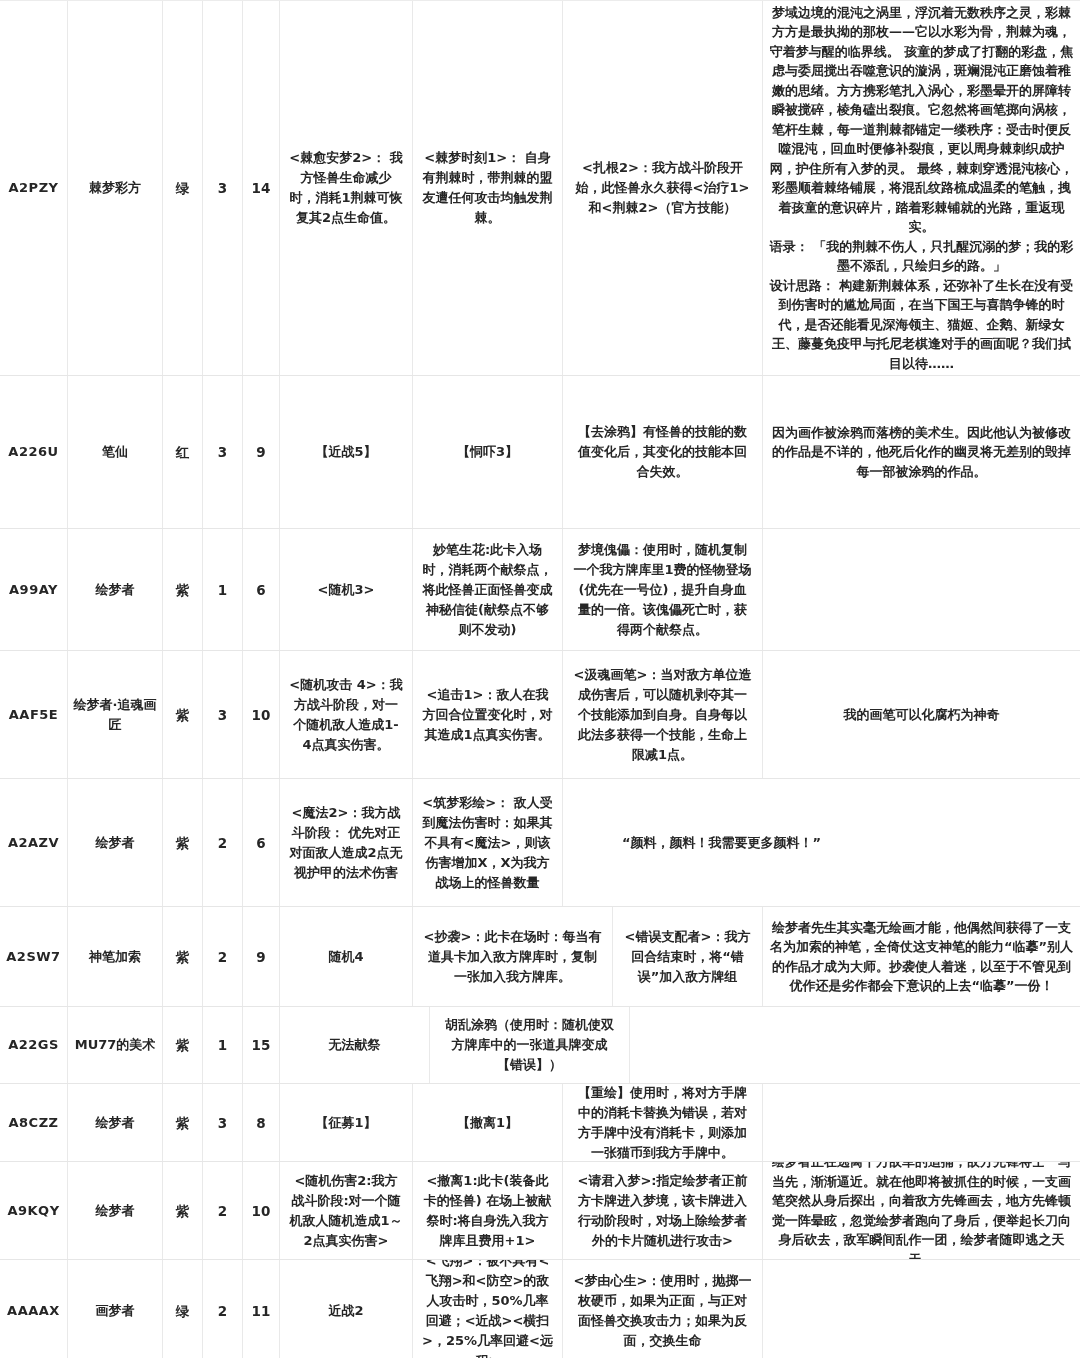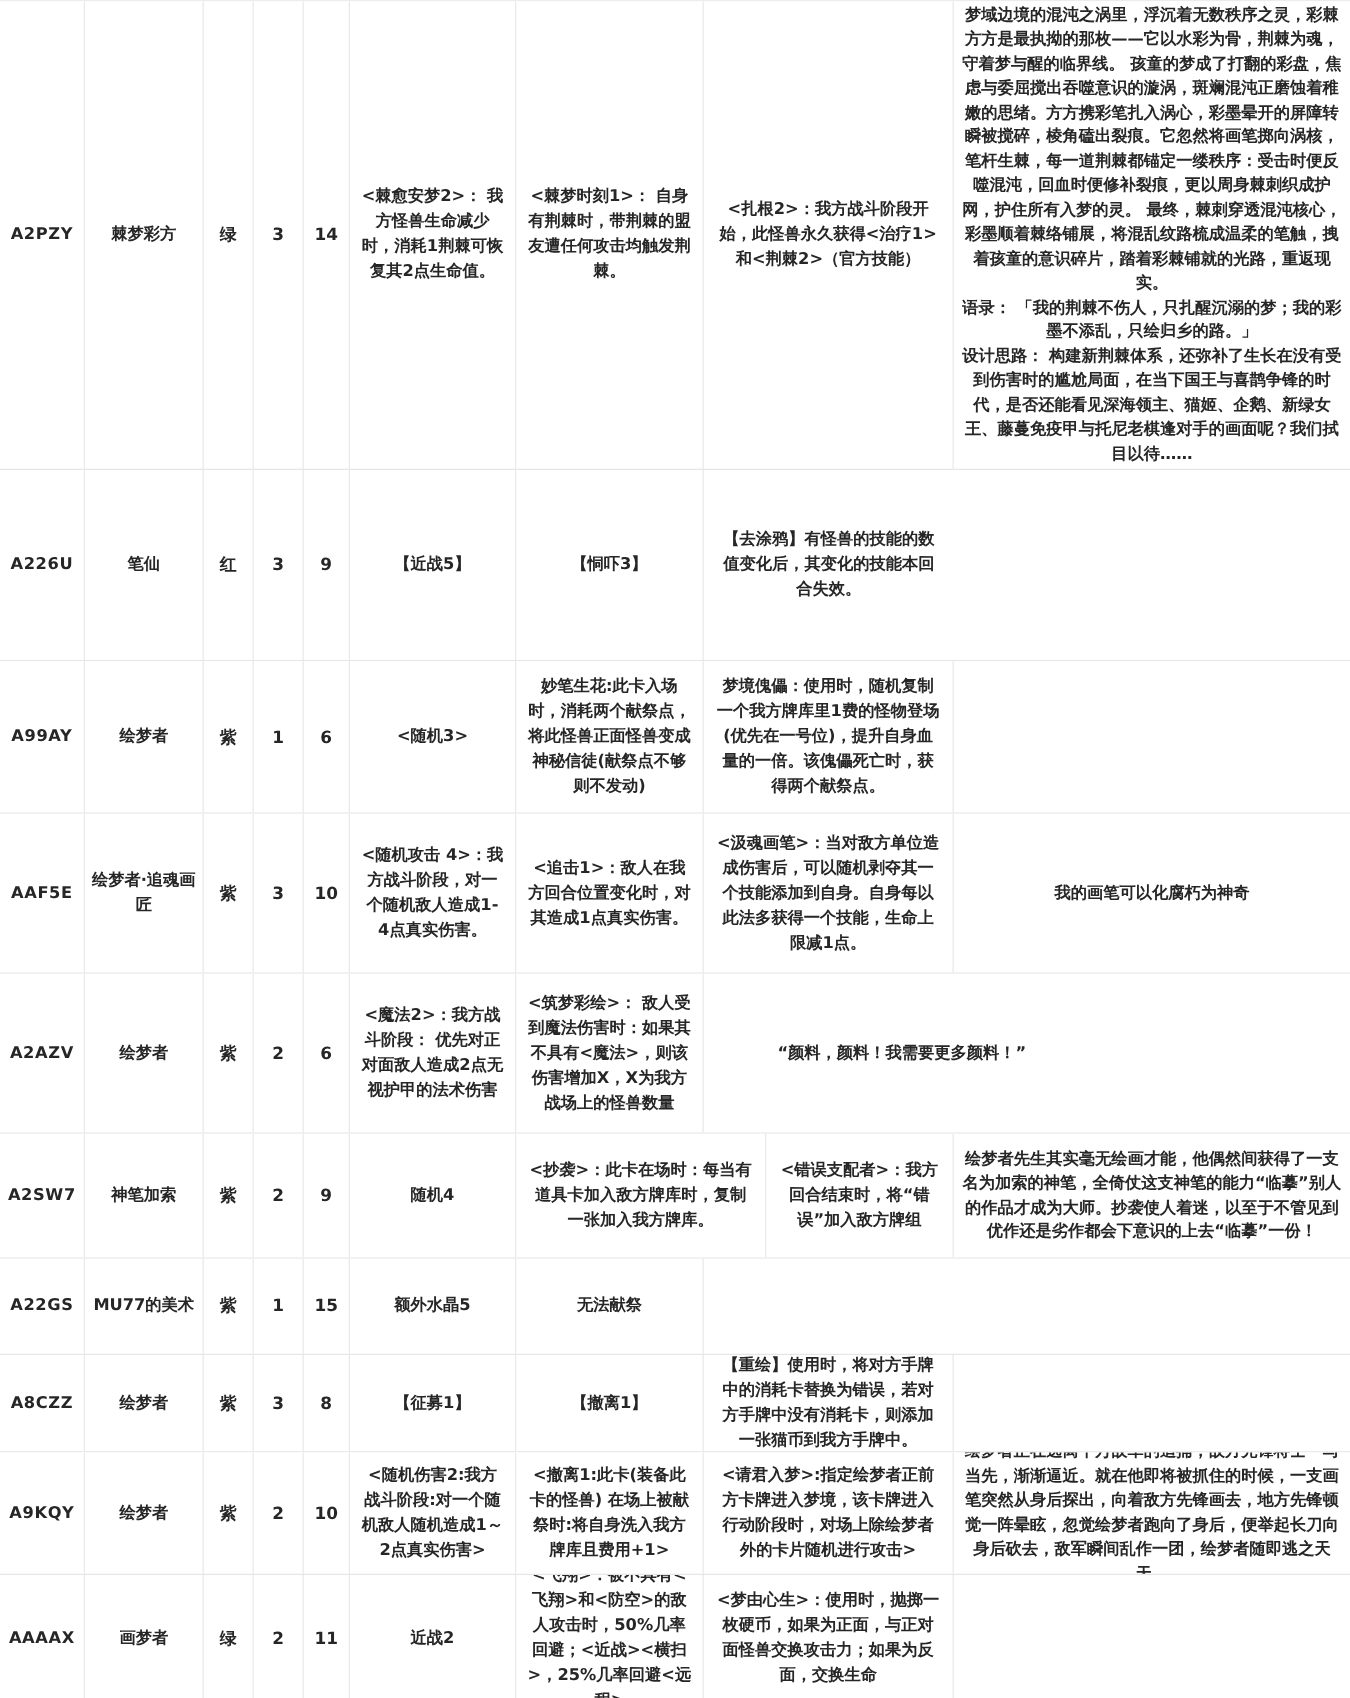--- a/index.html
+++ b/index.html
@@ -99,20 +99,23 @@
       </div>
       <div class="cell col-skill1" style="width: 133px;">
         <div class="cell-text">【近战5】</div>
       </div>
       <div class="cell col-skill2" style="width: 150px;">
         <div class="cell-text">【恫吓3】</div>
       </div>
       <div class="cell col-skill3" style="width: 200px;">
         <div class="cell-text">【去涂鸦】有怪兽的技能的数值变化后，其变化的技能本回合失效。</div>
       </div>
+      <div class="cell col-flavor" style="width: 317px;">
+        <div class="cell-text">因为画作被涂鸦而落榜的美术生。因此他认为被修改的作品是不详的，他死后化作的幽灵将无差别的毁掉每一部被涂鸦的作品。</div>
+      </div>
     </div>
     <div class="trow" style="height: 122px;">
       <div class="cell col-id" style="width: 68px;">
         <div class="cell-text">A99AY</div>
       </div>
       <div class="cell col-name" style="width: 95px;">
         <div class="cell-text">绘梦者</div>
       </div>
       <div class="cell col-color" style="width: 40px;">
         <div class="cell-text">紫</div>
@@ -229,25 +232,25 @@
       </div>
       <div class="cell col-color" style="width: 40px;">
         <div class="cell-text">紫</div>
       </div>
       <div class="cell col-num1" style="width: 40px;">
         <div class="cell-text">1</div>
       </div>
       <div class="cell col-num2" style="width: 37px;">
         <div class="cell-text">15</div>
       </div>
-      <div class="cell col-skill1" style="width: 133px;">
-        <div class="cell-text">额外水晶5</div>
-      </div>
       <div class="cell col-skill2" style="width: 150px;">
         <div class="cell-text">无法献祭</div>
+      </div>
+      <div class="cell col-skill3" style="width: 200px;">
+        <div class="cell-text">胡乱涂鸦（使用时：随机使双方牌库中的一张道具牌变成【错误】）</div>
       </div>
       <div class="cell col-flavor" style="width: 317px;">
         <div class="cell-text"></div>
       </div>
     </div>
     <div class="trow" style="height: 78px;">
       <div class="cell col-id" style="width: 68px;">
         <div class="cell-text">A8CZZ</div>
       </div>
       <div class="cell col-name" style="width: 95px;">

